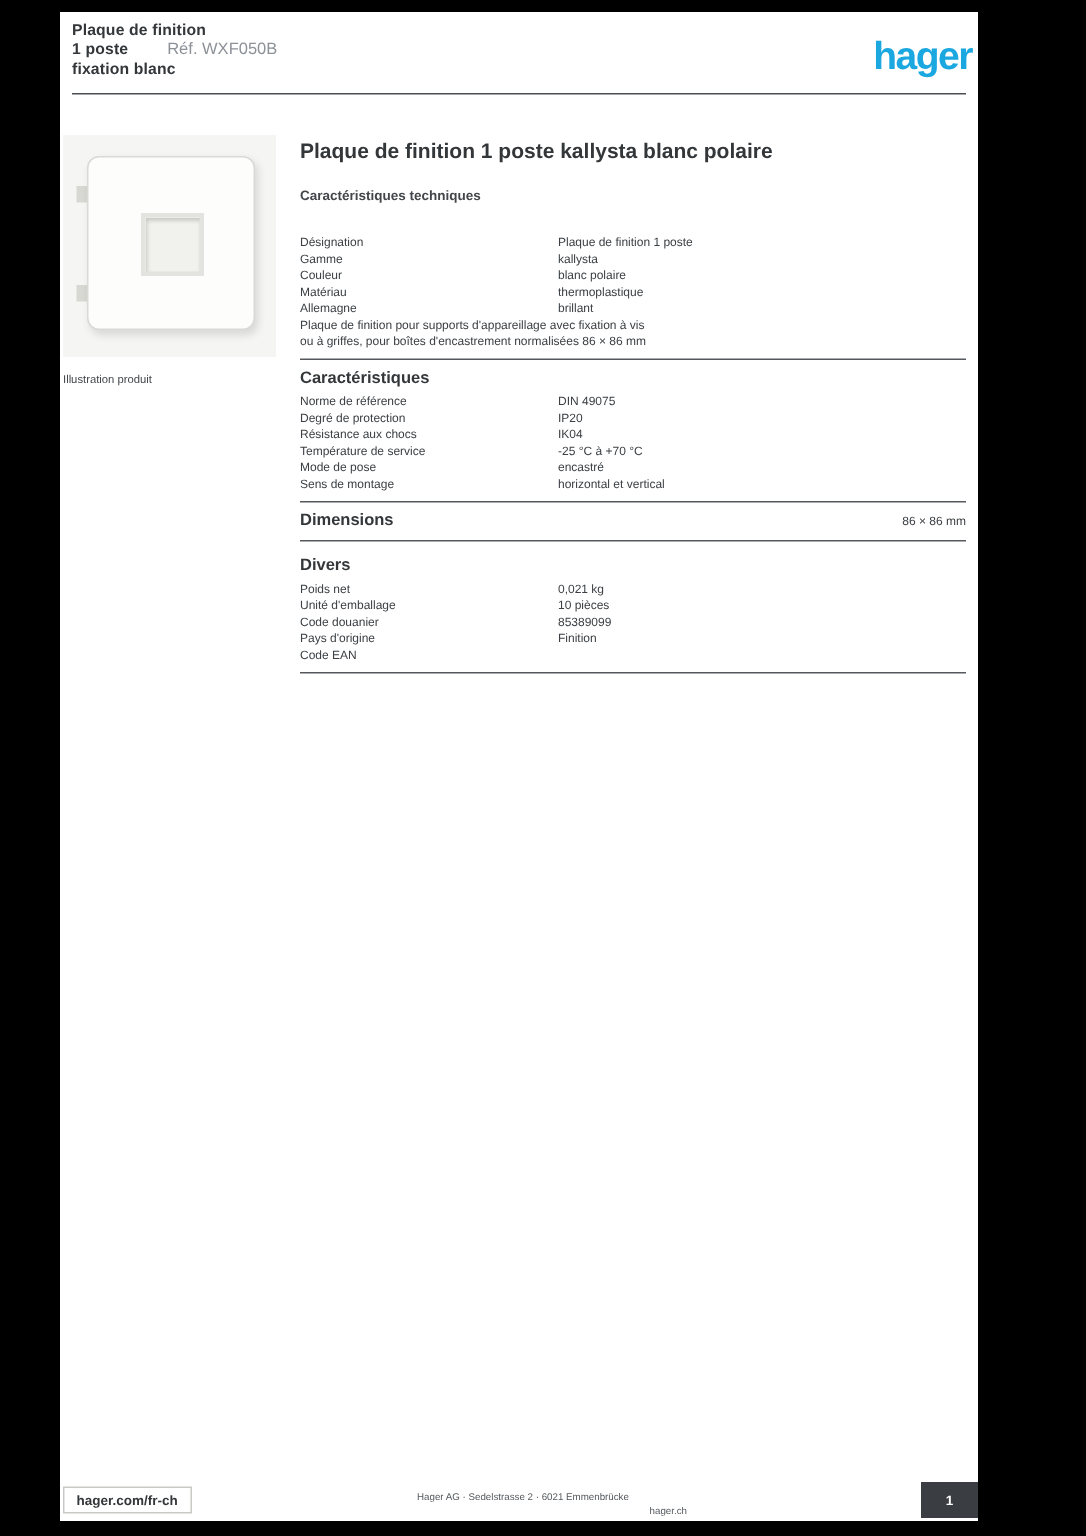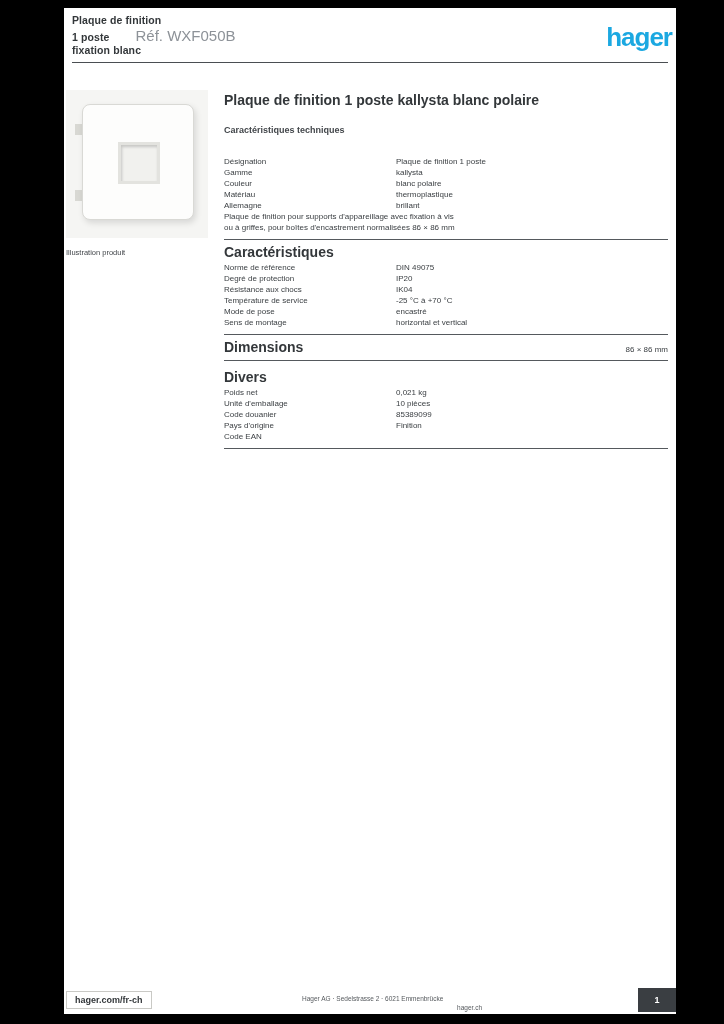--- a/index.html
+++ b/index.html
@@ -4,29 +4,29 @@
 <style>
   * { margin:0; padding:0; box-sizing:border-box; }
   html,body { width:724px; height:1024px; }
   body {
     background:#000;
     font-family:"Liberation Sans", sans-serif;
     position:relative;
     overflow:hidden;
   }
   .page {
-    position:absolute; left:64px; top:8px;
+    position:absolute; left:40px; top:8px;
     width:612px; height:1006px;
     background:#ffffff;
   }
   
   .header-block { position:absolute; left:8px; top:6px; width:400px; }
   .h-line { font-size:10.5px; font-weight:bold; color:#33373a; line-height:13px; letter-spacing:0.1px; }
   .h-line2-wrap { display:flex; gap:8px; align-items:baseline; }
-  .h-ref { font-size:15px; font-weight:normal; color:#8d9298;padding-left:18px; }
+  .h-ref { font-size:11px; font-weight:normal; color:#8d9298;padding-left:18px; }
   .brand-logo {
     position:absolute; right:4px; top:14px;
     font-size:26px; font-weight:bold; letter-spacing:-1px;
     color:#1BA8E1;
   }
   .header-rule { position:absolute; left:8px; top:54px; width:596px; border:0; border-top:1.5px solid #4a4e52; }
   
   .image-box {
     position:absolute; left:2px; top:82px; width:142px; height:148px;
     background:#f5f5f3;
@@ -55,21 +55,21 @@
   }
   .specs {
     position:absolute; left:160px; top:148px; width:444px;
     font-size:8px; color:#3c4044;
   }
   .spec-row { display:flex; line-height:11px; }
   .spec-label { width:172px; flex:none; }
   .spec-value { flex:1; }
   .spec-note { line-height:11px; }
   .sec-rule { border:0; border-top:1px solid #55595d; margin:6px 0 6px 0; }
-  .sec-title { font-size:14px; font-weight:bold; color:#33373a; line-height:13px; margin:2px 0 3px 0; }
+  .sec-title { font-size:11px; font-weight:bold; color:#33373a; line-height:13px; margin:2px 0 3px 0; }
   .sec-head-flex { display:flex; justify-content:space-between; align-items:baseline; margin:2px 0 3px 0; }
   .sec-head-flex .sec-title { margin:0; }
   .sec-head-value { font-size:8px; color:#3c4044; }
   .sec4-gap { margin-top:10px; }
   
   .footer-site {
     position:absolute; left:2px; top:983px;
     background:#fff; border:1px solid #c9c9c5;
     font-size:9px; font-weight:bold; color:#33373a;
     padding:3px 8px;

